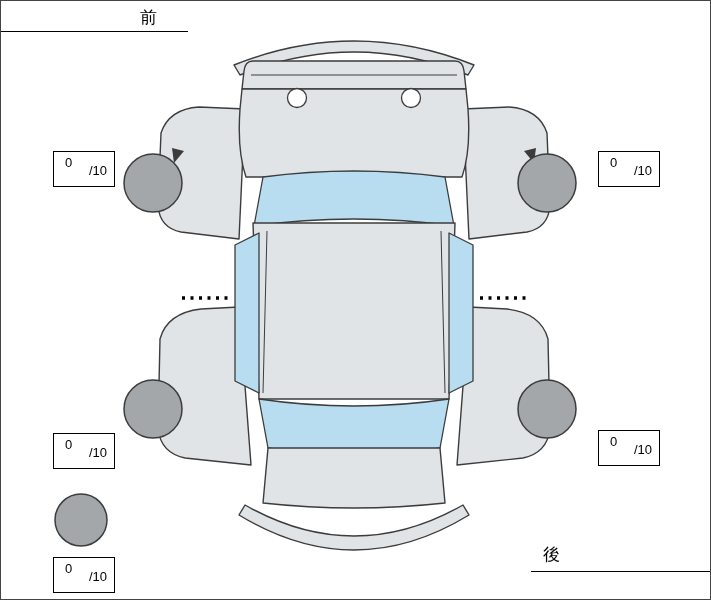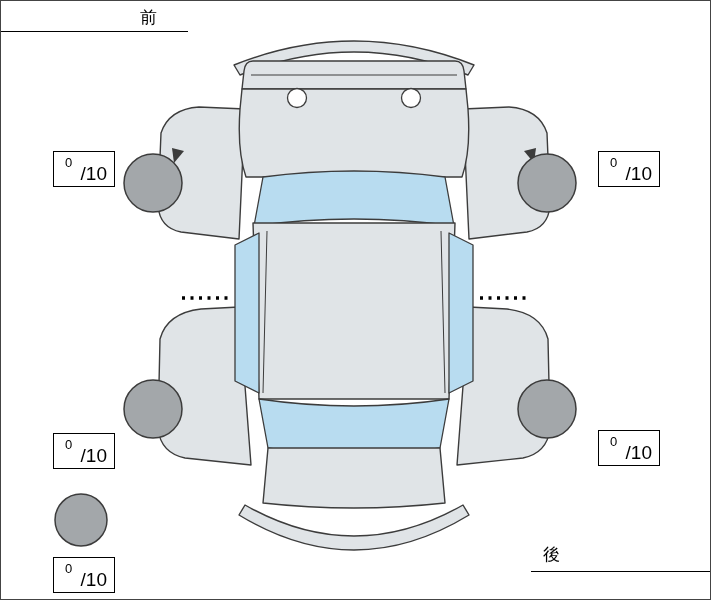--- a/index.html
+++ b/index.html
@@ -25,21 +25,21 @@
   .label-front{left:139px;top:8px;}
   .label-rear{left:542px;top:545px;}
   .underline{position:absolute;height:0;border-top:1px solid #000;}
   .line-front{left:0;top:30px;width:187px;}
   .line-rear{left:530px;top:570px;width:180px;}
   .score-box{
     position:absolute;width:62px;height:36px;
     background:#fff;border:1px solid #000;box-sizing:border-box;
   }
   .score-num{position:absolute;left:11px;top:3px;font-size:13px;}
-  .score-den{position:absolute;right:7px;top:11px;font-size:19px;text-align:right;}
+  .score-den{position:absolute;right:7px;top:11px;font-size:13px;text-align:right;}
   .box-front-left{left:52px;top:150px;}
   .box-front-right{left:597px;top:150px;}
   .box-rear-left{left:52px;top:432px;}
   .box-rear-right{left:597px;top:429px;}
   .box-spare{left:52px;top:556px;}
 </style>
 </head>
 <body>
 
 <div class="stage">

